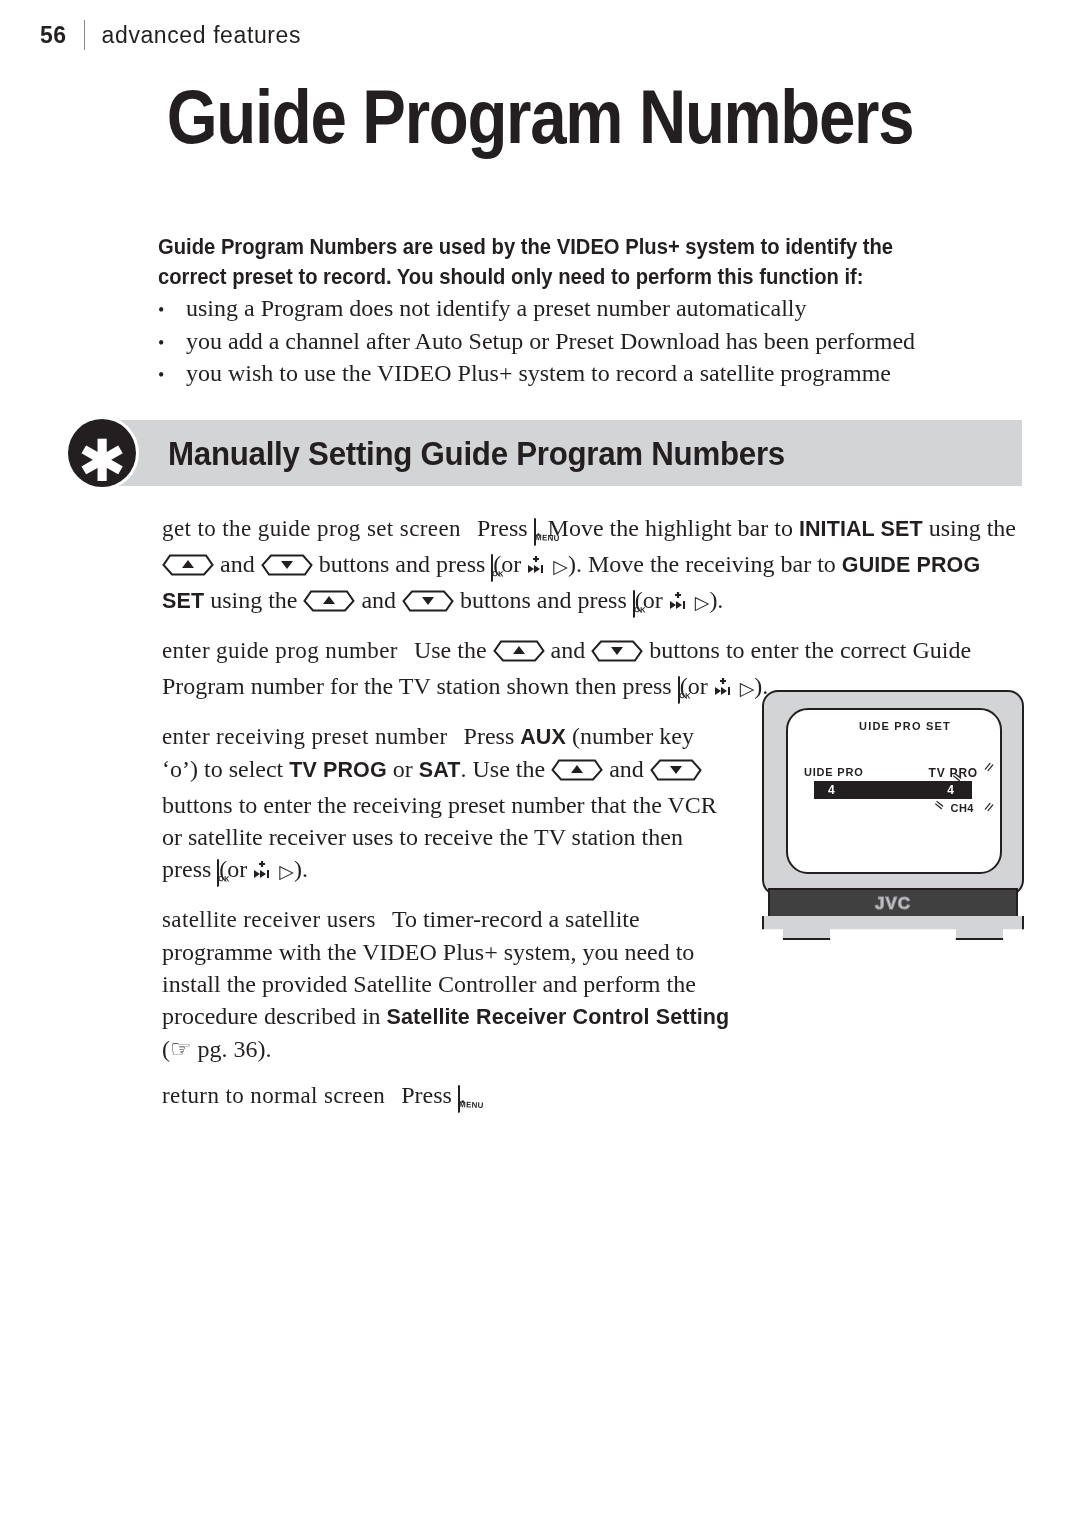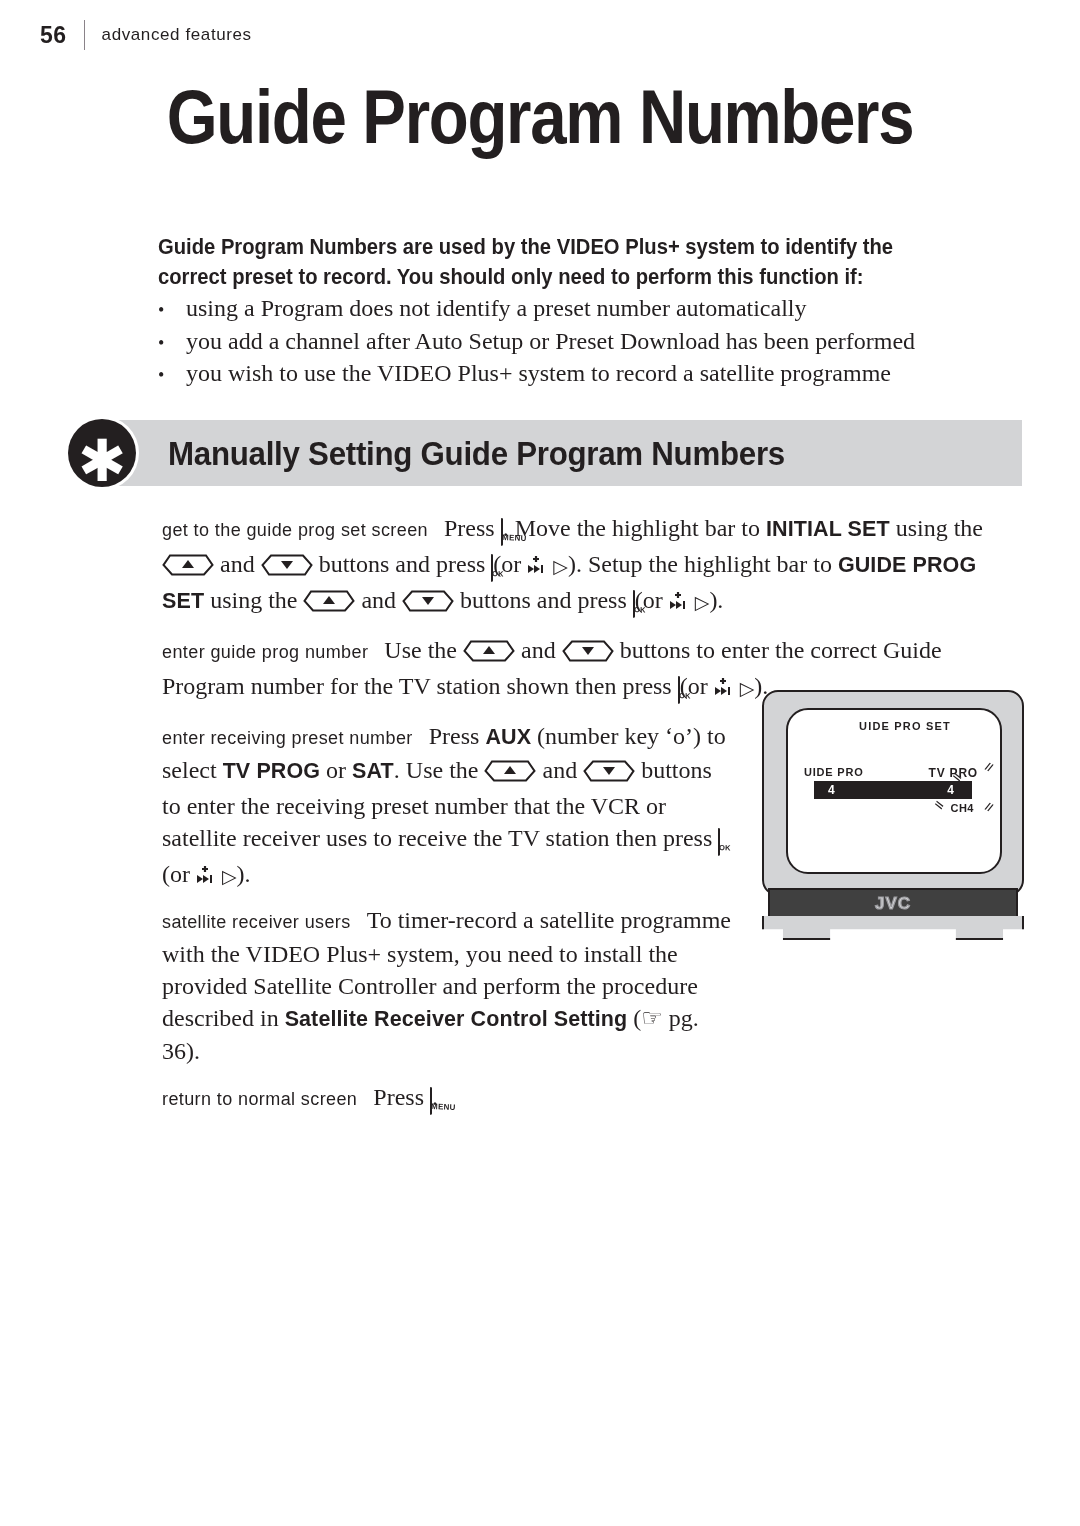--- a/index.html
+++ b/index.html
@@ -31,21 +31,21 @@
     font-weight: 700;
     color: #231f20;
     letter-spacing: 0.5px;
   }
   .runhead .rule {
     width: 1px;
     height: 30px;
     background: #8a8389;
   }
   .runhead .section {
-    font-size: 17px;
+    font-size: 23px;
     color: #231f20;
     letter-spacing: 0.6px;
   }
 
   
   .display-title {
     position: absolute;
     left: 0;
     right: 0;
     top: 74px;
@@ -147,22 +147,22 @@
     width: 862px;
   }
   .step {
     font-size: 24px;
     line-height: 32px;
     color: #231f20;
     margin-bottom: 14px;
   }
   .step.narrow { width: 572px; }
   .step-label {
-    font-family: Liberation Sans, sans-serif;
-    font-size: 18px;
+    font-family: Liberation Serif, serif;
+    font-size: 23px;
     letter-spacing: 0.4px;
     color: #231f20;
     padding-right: 16px;
   }
   .b {
     font-family: "Liberation Sans", sans-serif;
     font-weight: 700;
     font-size: 21.5px;
     letter-spacing: 0.1px;
   }
@@ -411,21 +411,21 @@
     <span>buttons and press</span>
     <span class="key"><span class="key-cap ok"><span class="cap-text">OK</span></span></span><span>(or</span>
     <span class="key-skip">
       <svg width="20" height="20" viewBox="0 0 20 20">
         <path d="M9 1 v6 M6 4 h6" stroke="#231f20" stroke-width="2.2" fill="none"></path>
         <polygon points="1,10 7,14 1,18" fill="#231f20"></polygon>
         <polygon points="7,10 13,14 7,18" fill="#231f20"></polygon>
         <rect x="14" y="10" width="2" height="8" fill="#231f20"></rect>
       </svg>
     </span>
-    <span class="tri-right">▷</span><span>). Setup the highlight bar to</span>
+    <span class="tri-right">▷</span><span>). Move the receiving bar to</span>
     <span class="b">GUIDE PROG SET</span>
     <span>using the</span>
     <span class="key">
       <svg width="52" height="22" viewBox="0 0 52 22">
         <polygon points="8,1.5 44,1.5 50.5,11 42,20.5 10,20.5 1.5,11" fill="#fff" stroke="#231f20" stroke-width="2"></polygon>
         <polygon points="26,6 32,14 20,14" fill="#231f20"></polygon>
       </svg>
     </span>
     <span>and</span>
     <span class="key">

